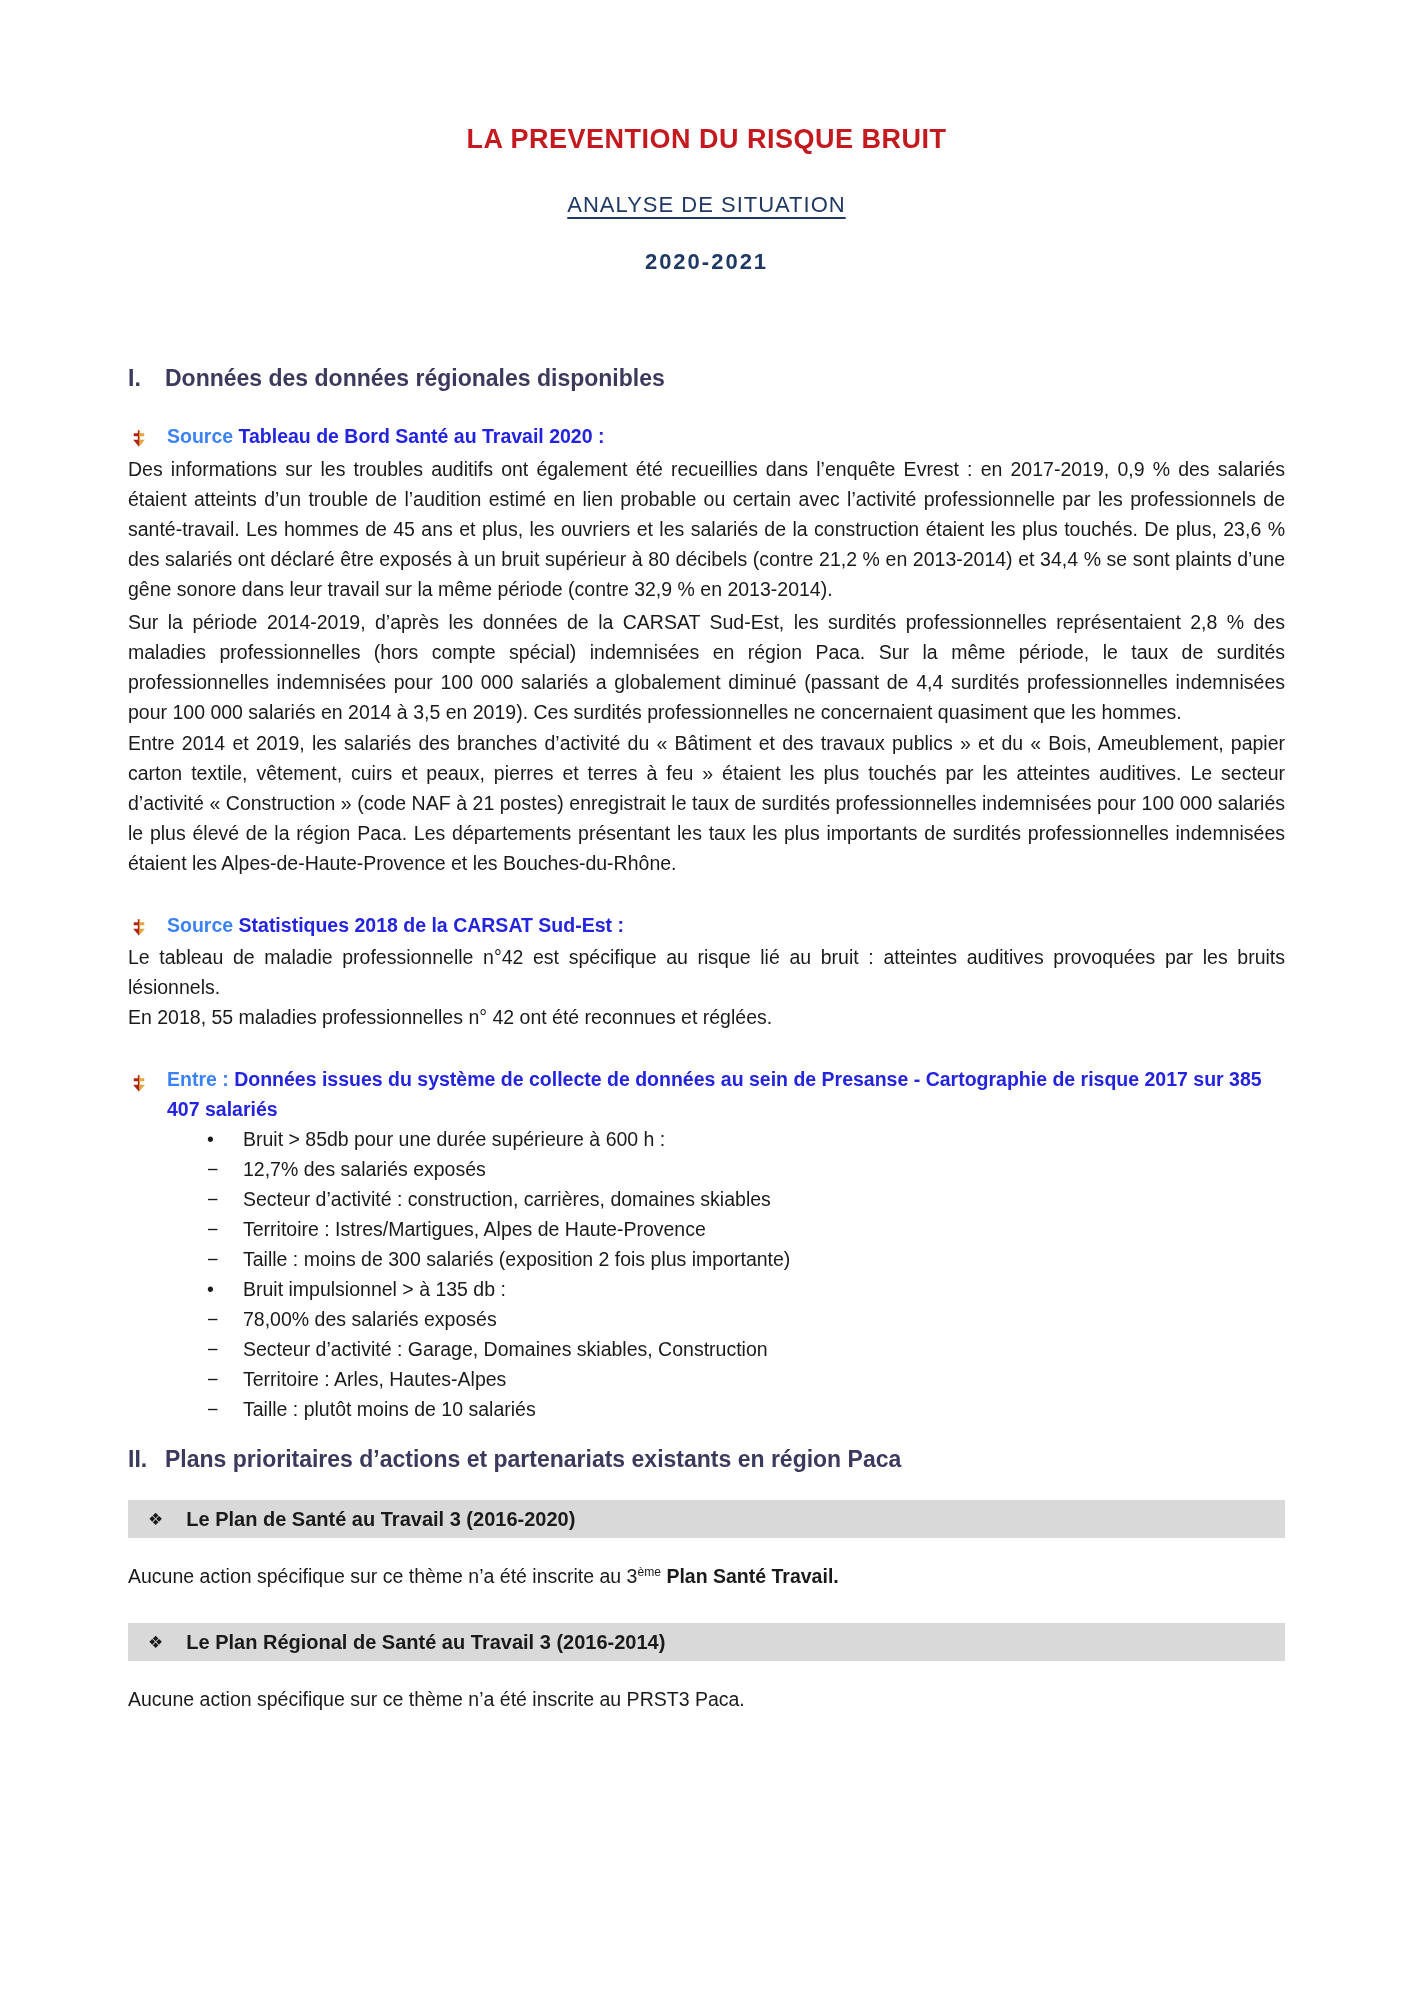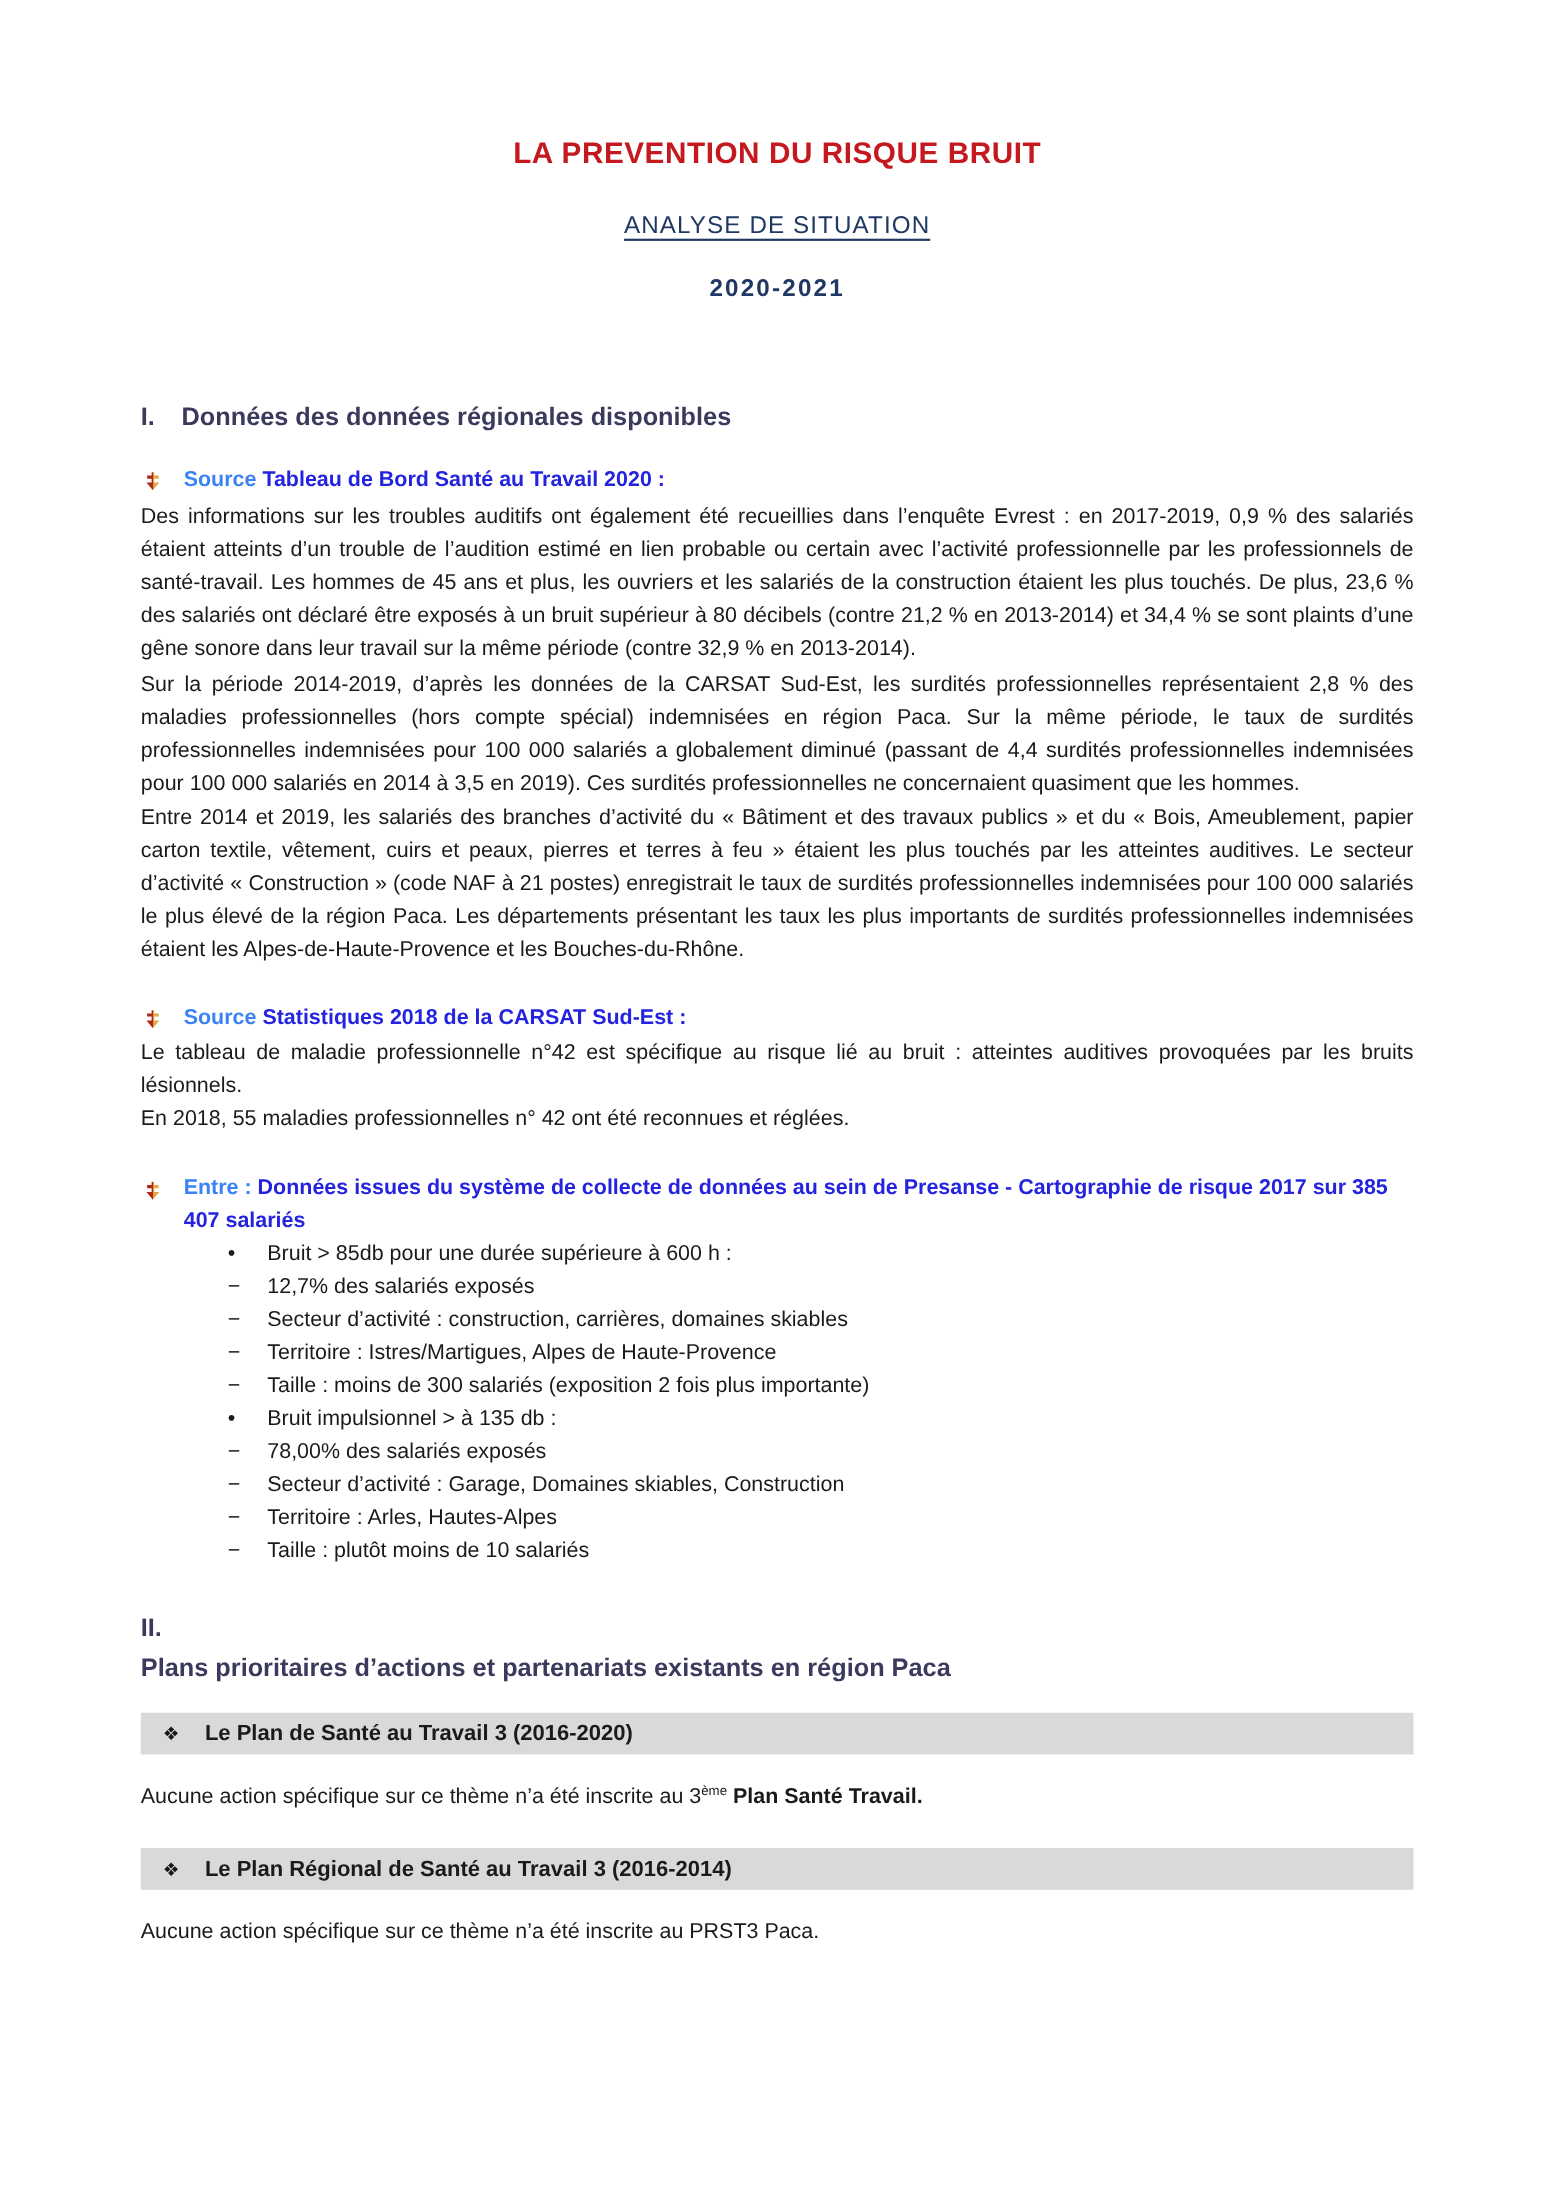--- a/index.html
+++ b/index.html
@@ -39,21 +39,21 @@
     font-size:22px;line-height:26px;font-weight:bold;
     color:#1f3864;letter-spacing:2px;
   }
   
   .sec-heading{
     display:flex;
     font-size:23px;line-height:30px;font-weight:bold;
     color:#3b3a5d;
   }
   .sec-heading.h1{margin-top:88px;}
-  .sec-heading.h2{margin-top:40px;flex-direction:column;}
+  .sec-heading.h2{margin-top:20px;}
   .sec-num{flex:0 0 37px;}
   
   .source-row{
     position:relative;
     padding-left:39px;
     font-size:19.5px;line-height:25px;font-weight:bold;
   }
   .source-row.s1{margin-top:31px;}
   .source-row.s2{margin-top:35px;}
   .source-row.s3{margin-top:32px;line-height:30px;}

